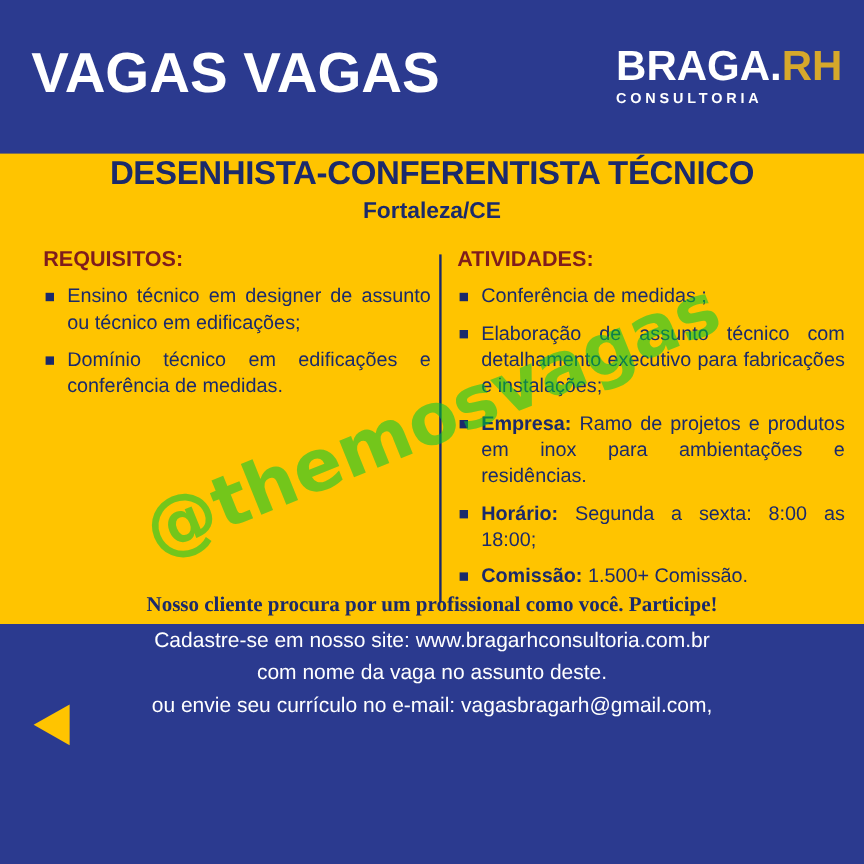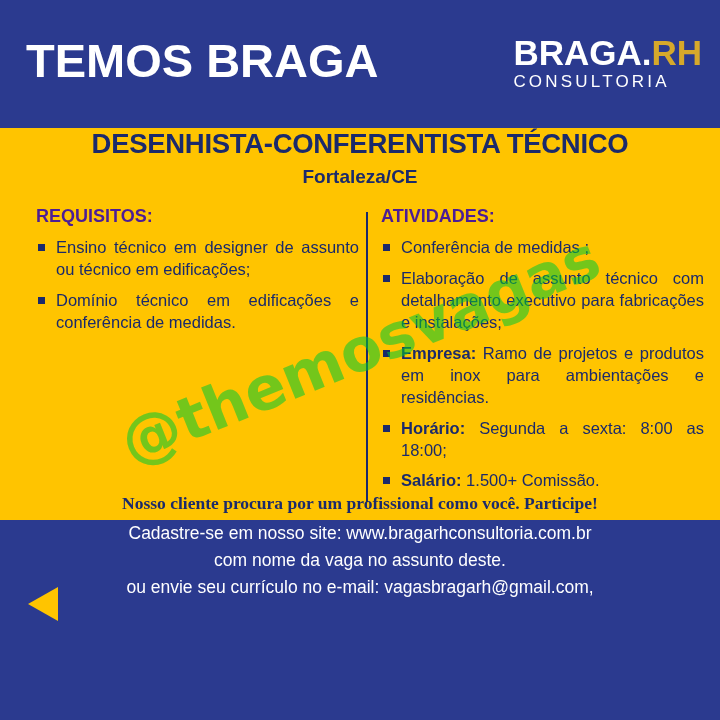--- a/index.html
+++ b/index.html
@@ -56,23 +56,23 @@
     font-size: 35px;
     font-weight: bold;
     line-height: 1;
     white-space: nowrap;
   }
   .brand-braga { color: #ffffff; }
   .brand-dot { color: #ffffff; }
   .brand-rh { color: #d6a82b; }
   .brand-sub {
     color: #ffffff;
-    font-size: 17px;
+    font-size: 12px;
     letter-spacing: 3.2px;
-    font-weight: normal;
+    font-weight: bold;
     margin-top: 2px;
     margin-right: 2px;
   }
 
   
   .body-yellow {
     position: relative;
     background: #ffc400;
     height: 392px;
     box-sizing: border-box;
@@ -111,21 +111,21 @@
   }
   .divider {
     position: absolute;
     left: 352px;
     top: 6px;
     width: 2px;
     height: 290px;
     background: #1b2a6b;
   }
   .col-head {
-    color: #4c1d95;
+    color: #7f1d1d;
     font-size: 18px;
     font-weight: bold;
     margin-bottom: 10px;
   }
   ul.bullets {
     list-style: none;
     margin: 0;
     padding: 0;
   }
   ul.bullets li {
@@ -210,21 +210,21 @@
     line-height: 1.05;
     white-space: nowrap;
   }
 </style>
 </head>
 <body>
 
 <div class="poster">
 
   <div class="header">
-    <div class="header-title">TEMOS BRAGA</div>
+    <div class="header-title">VAGAS VAGAS</div>
     <div class="brand">
       <svg class="brand-flag" width="60" height="34" viewBox="0 0 60 34" style="position:absolute; top:-18px; right:74px;">
         <path d="M2 4 L44 2 L26 16 L50 13 L6 32 Z" fill="#d6a82b"></path>
       </svg>
       <div class="brand-main">
         <span class="brand-braga">BRAGA</span><span class="brand-dot">.</span><span class="brand-rh">RH</span>
       </div>
       <div class="brand-sub">CONSULTORIA</div>
     </div>
   </div>
@@ -244,21 +244,21 @@
         </ul>
       </div>
 
       <div class="col-right">
         <div class="col-head">ATIVIDADES:</div>
         <ul class="bullets">
           <li>Conferência de medidas ;</li>
           <li>Elaboração de assunto técnico com detalhamento executivo para fabricações e instalações;</li>
           <li class="gap-item"><b>Empresa:</b><span> Ramo de projetos e produtos em inox para ambientações e residências.</span></li>
           <li><b>Horário:</b><span> Segunda a sexta: 8:00 as 18:00;</span></li>
-          <li><b>Salário:</b><span> 1.500+ Comissão.</span></li>
+          <li><b>Comissão:</b><span> 1.500+ Comissão.</span></li>
         </ul>
       </div>
     </div>
 
     <div class="callout">Nosso cliente procura por um profissional como você. Participe!</div>
   </div>
 
   <div class="footer">
     <div class="footer-line">Cadastre-se em nosso site: www.bragarhconsultoria.com.br</div>
     <div class="footer-line">com nome da vaga no assunto deste.</div>

